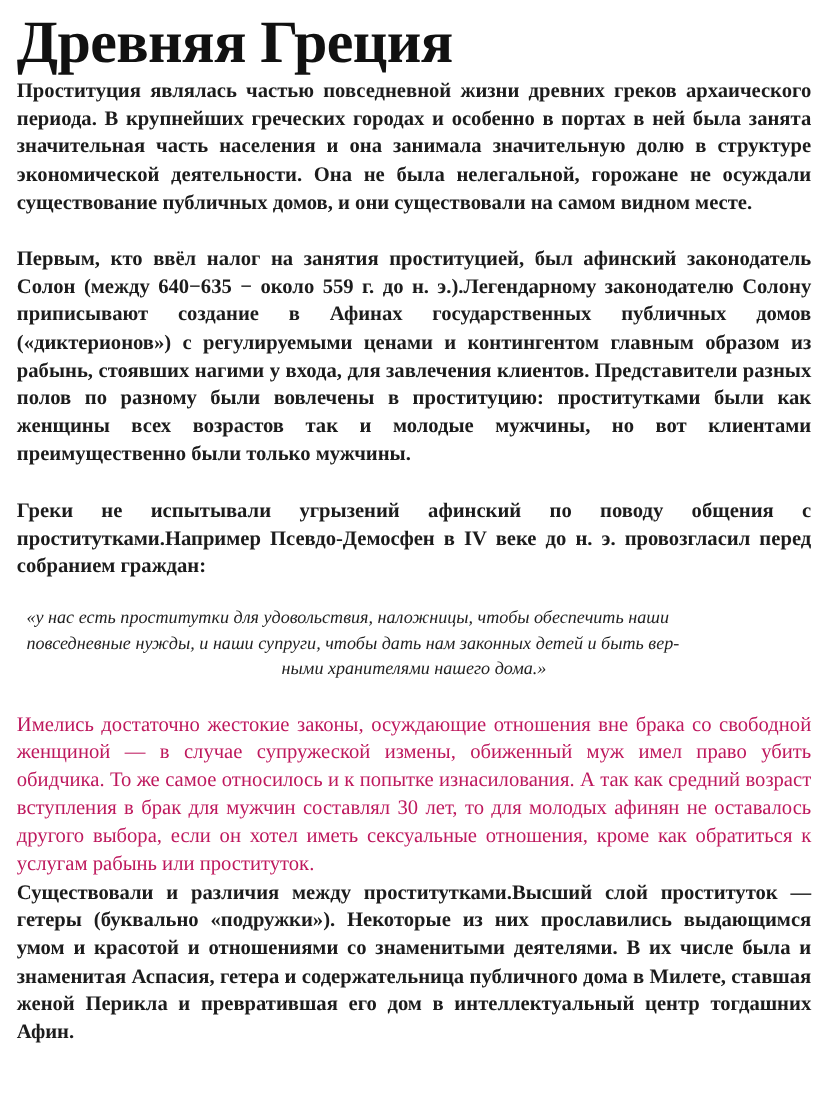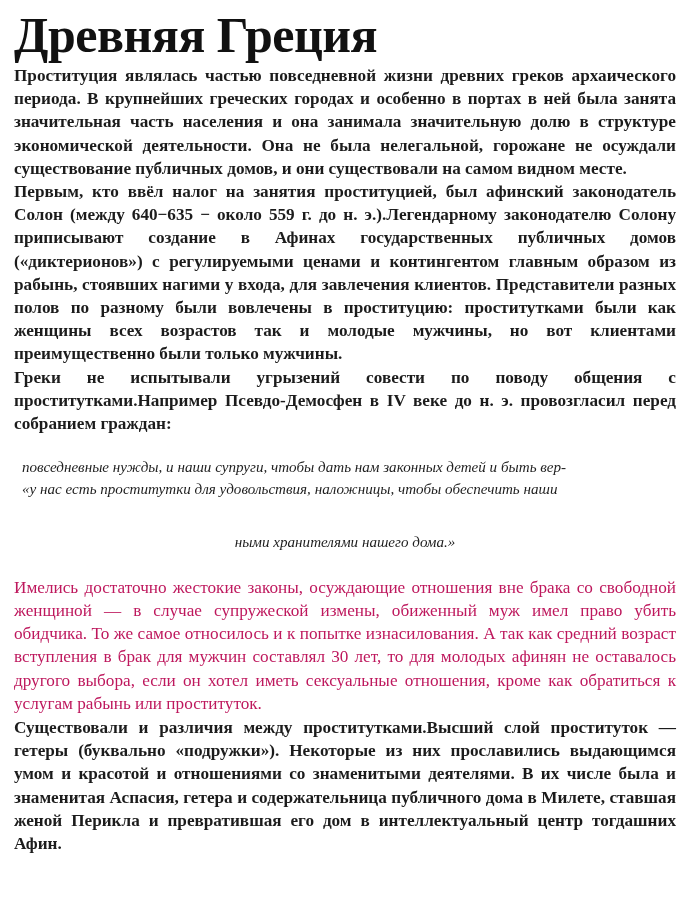--- a/index.html
+++ b/index.html
@@ -42,21 +42,21 @@
     color: #1c1c1c;
     -webkit-font-smoothing: none;
   }
   .body-text.heavy {
     font-weight: 700;
   }
   .body-text.light {
     font-weight: 400;
     color: #be185d;
   }
-  .para-gap-large { }
+  .para-gap-large { margin-top: 24px; }
   .para-gap-medium { margin-top: 22px; }
   .para-gap-small { margin-top: 1px; }
   .first-para { margin-top: 4px; }
 
   .quote-block {
     font-size: 15.1px;
     line-height: 21.5px;
     font-style: italic;
     font-weight: 400;
     text-align: center;
@@ -64,21 +64,20 @@
     padding: 0 8px;
     color: #1e1e1e;
   }
   .quote-block .qline {
     display: block;
     text-align: justify;
     text-align-last: left;
   }
   .quote-block .qline.last {
     text-align-last: center;
-    margin-top: 32px;
   }
 
   .watermark {
     position: absolute;
     left: 573px;
     top: 893px;
     width: 112px;
     height: 26px;
     background: #9a9a9a;
     border: 2px solid #c8c8c8;
@@ -101,25 +100,25 @@
 <body>
 
 <div class="page">
 
   <h1 class="page-title">Древняя Греция</h1>
 
   <p class="body-text heavy first-para">Проституция являлась частью повседневной жизни древних греков архаического периода. В крупнейших греческих городах и особенно в портах в ней была занята значительная часть населения и она занимала значительную долю в структуре экономической деятельности. Она не была нелегальной, горожане не осуждали существование публичных домов, и они существовали на самом видном месте.</p>
 
   <p class="body-text heavy para-gap-large">Первым, кто ввёл налог на занятия проституцией, был афинский законодатель Солон (между 640−635 − около 559 г. до н. э.).Легендарному законодателю Солону приписывают создание в Афинах государственных публичных домов («диктерионов») с регулируемыми ценами и контингентом главным образом из рабынь, стоявших нагими у входа, для завлечения клиентов. Представители разных полов по разному были вовлечены в проституцию: проститутками были как женщины всех возрастов так и молодые мужчины, но вот клиентами преимущественно были только мужчины.</p>
 
-  <p class="body-text heavy para-gap-large">Греки не испытывали угрызений совести по поводу общения с проститутками.Например Псевдо-Демосфен в IV веке до н. э. провозгласил перед собранием граждан:</p>
+  <p class="body-text heavy para-gap-large">Греки не испытывали угрызений афинский по поводу общения с проститутками.Например Псевдо-Демосфен в IV веке до н. э. провозгласил перед собранием граждан:</p>
 
   <div class="quote-block">
+    <span class="qline">«у нас есть проститутки для удовольствия, наложницы, чтобы обеспечить наши</span>
     <span class="qline">повседневные нужды, и наши супруги, чтобы дать нам законных детей и быть вер-</span>
-    <span class="qline">«у нас есть проститутки для удовольствия, наложницы, чтобы обеспечить наши</span>
     <span class="qline last">ными хранителями нашего дома.»</span>
   </div>
 
   <p class="body-text light para-gap-medium">Имелись достаточно жестокие законы, осуждающие отношения вне брака со свободной женщиной — в случае супружеской измены, обиженный муж имел право убить обидчика. То же самое относилось и к попытке изнасилования. А так как средний возраст вступления в брак для мужчин составлял 30 лет, то для молодых афинян не оставалось другого выбора, если он хотел иметь сексуальные отношения, кроме как обратиться к услугам рабынь или проституток.</p>
 
   <p class="body-text heavy para-gap-small">Существовали и различия между проститутками.Высший слой проституток — гетеры (буквально «подружки»). Некоторые из них прославились выдающимся умом и красотой и отношениями со знаменитыми деятелями. В их числе была и знаменитая Аспасия, гетера и содержательница публичного дома в Милете, ставшая женой Перикла и превратившая его дом в интеллектуальный центр тогдашних Афин.</p>
 
 
 </div>
 

